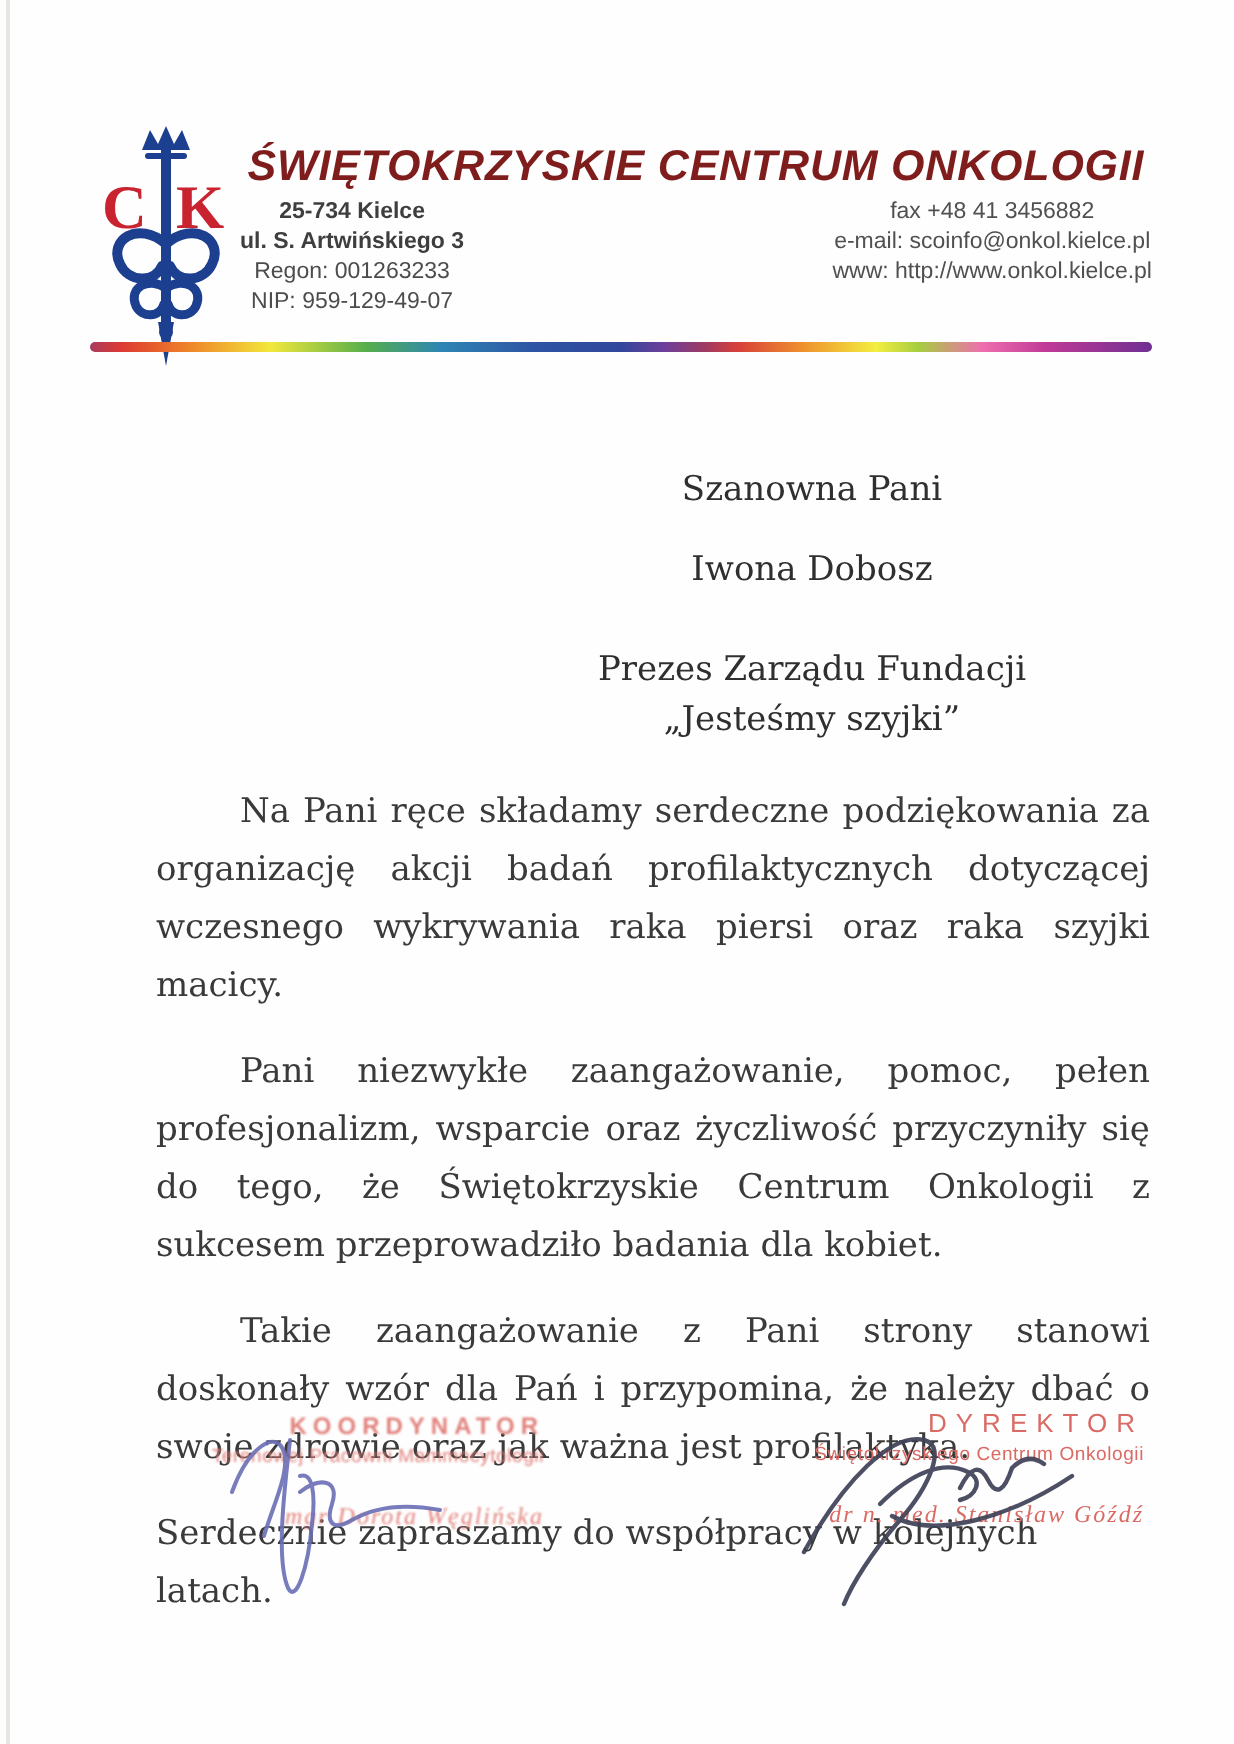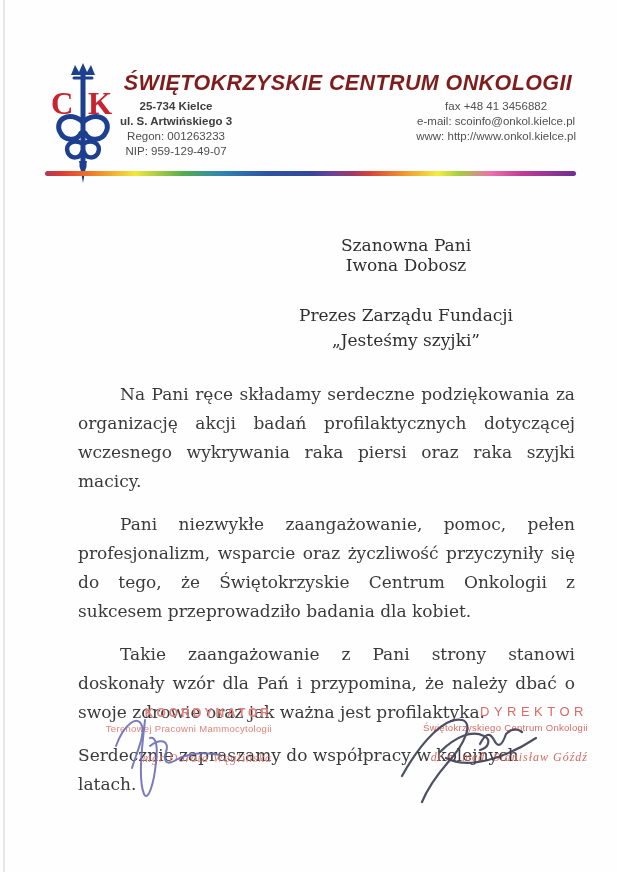--- a/index.html
+++ b/index.html
@@ -41,36 +41,36 @@
     position:absolute; left:45px; top:171px; width:531px; height:5px; border-radius:3px;
     background:linear-gradient(to right,
       #a93a5e 0%, #dd3a33 3%, #ee8029 9%, #f2e83b 17%, #55ae4c 26%,
       #2e86b4 33%, #2d53a4 42%, #32479b 50%, #6c3f9b 54%, #a03a62 58%,
       #d8403a 61%, #ee8f2d 67%, #f3ee40 74%, #a6cd40 78%, #ee6fae 84%,
       #c03a96 90%, #6e2f92 100%);
   }
 
   
   .recipient { position:absolute; left:256px; top:235px; width:300px; text-align:center; font-size:17px; color:#2f2f2f; }
-  .recipient .r-line1 { margin-bottom:0; }
+  .recipient .r-line1 { margin-bottom:20px; }
   .recipient .r-line2 { margin-bottom:29px; }
   .recipient .r-line3 { margin-bottom:5px;margin-top:30px; }
 
   
-  .letter-body { position:absolute; left:78px; top:380px; width:497px; }
+  .letter-body { position:absolute; left:78px; top:392px; width:497px; }
   .letter-body p {
     margin:0 0 14px 0; text-indent:42px; text-align:justify;
     font-size:17px; line-height:29px; color:#3a3a3a;
   }
   .letter-body p.no-indent { text-indent:0; text-align:left; }
 
   
   .stamp { position:absolute; text-align:right; }
   .stamp-left { left:72px; top:706px; width:200px; color:#e2837d; filter:blur(.45px); }
-  .stamp-right { left:384px; top:704px; width:204px; color:#d96a64; filter:blur(.25px); }
+  .stamp-right { left:368px; top:704px; width:204px; color:#d96a64; filter:blur(.25px); }
   .stamp .role { font-family:"Liberation Sans", sans-serif; font-weight:bold; letter-spacing:3px; font-size:12px; }
   .stamp-right .role { font-size:13px; letter-spacing:4.5px; font-weight:normal; }
   .stamp .org  { font-family:"Liberation Sans", sans-serif; font-size:9.5px; margin-top:3px; letter-spacing:.3px; }
   .stamp .name { font-family:"Liberation Serif", serif; font-style:italic; font-size:12px; margin-top:17px; letter-spacing:1px; }
   .sig-svg { position:absolute; }
   .sig-left-svg { left:98px; top:702px; }
   .sig-right-svg { left:388px; top:696px; }
 </style>
 </head>
 <body>

